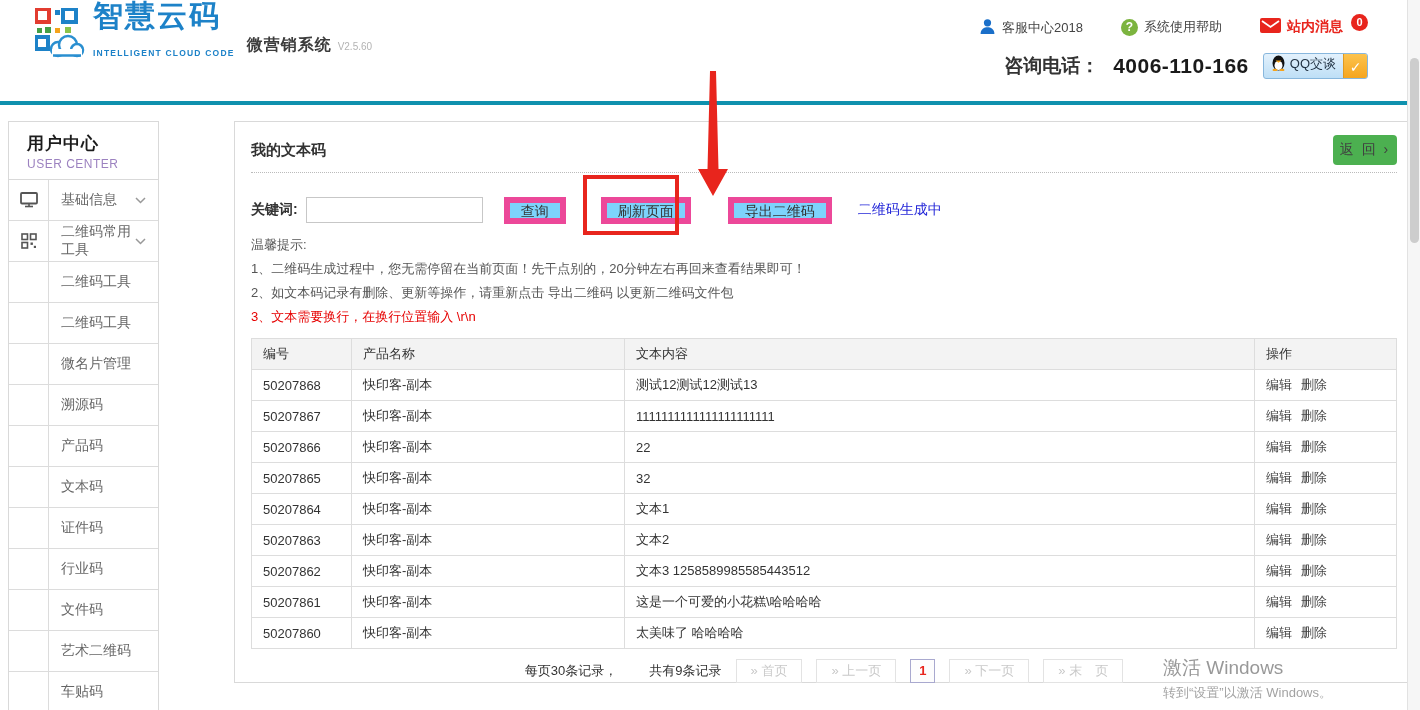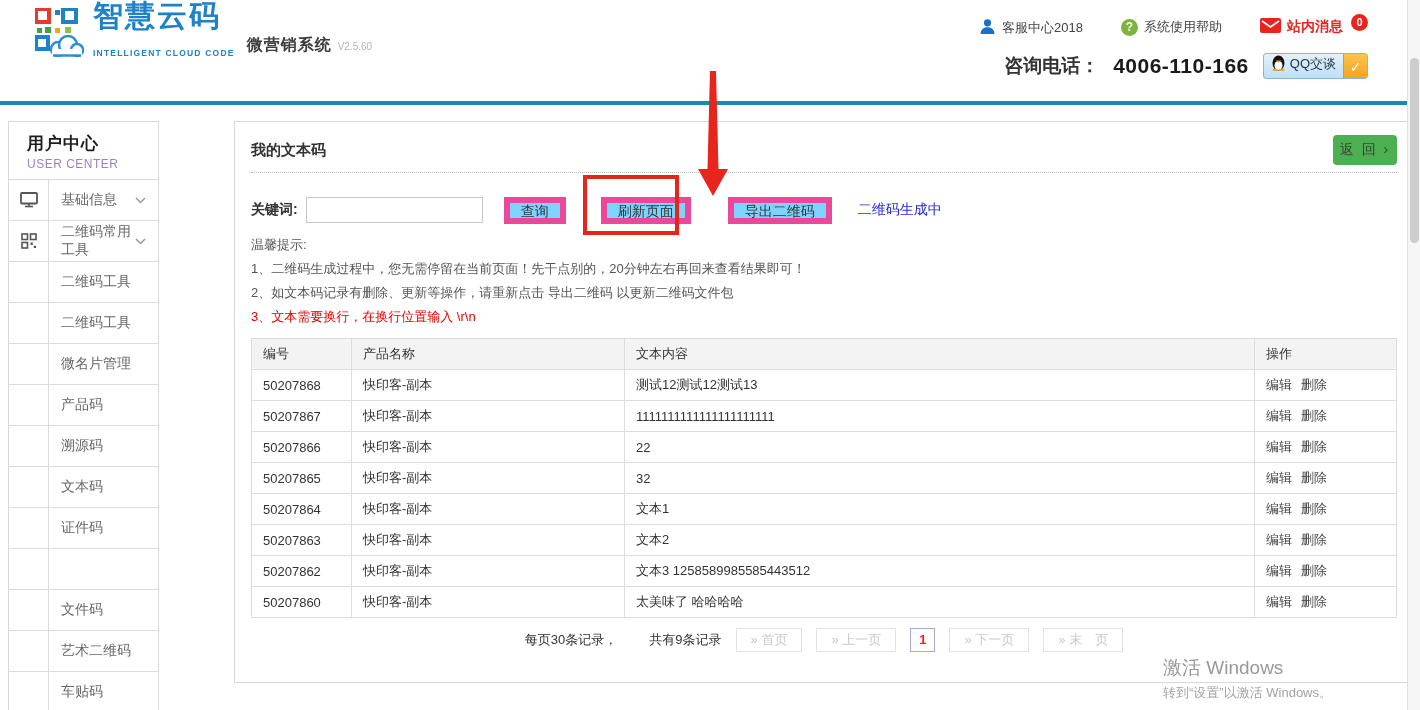--- a/index.html
+++ b/index.html
@@ -224,36 +224,37 @@
       <div class="side-row">
         <div class="side-icon-col"></div>
         <div class="side-label">二维码工具</div>
       </div>
       <div class="side-row">
         <div class="side-icon-col"></div>
         <div class="side-label">微名片管理</div>
       </div>
       <div class="side-row">
         <div class="side-icon-col"></div>
+        <div class="side-label">溯源码</div>
+      </div>
+      <div class="side-row">
+        <div class="side-icon-col"></div>
         <div class="side-label">产品码</div>
       </div>
       <div class="side-row">
         <div class="side-icon-col"></div>
-        <div class="side-label">溯源码</div>
-      </div>
-      <div class="side-row">
-        <div class="side-icon-col"></div>
         <div class="side-label">文本码</div>
       </div>
       <div class="side-row">
         <div class="side-icon-col"></div>
         <div class="side-label">证件码</div>
       </div>
       <div class="side-row">
         <div class="side-icon-col"></div>
+        <div class="side-label">行业码</div>
       </div>
       <div class="side-row">
         <div class="side-icon-col"></div>
         <div class="side-label">文件码</div>
       </div>
       <div class="side-row">
         <div class="side-icon-col"></div>
         <div class="side-label">艺术二维码</div>
       </div>
       <div class="side-row">
@@ -338,20 +339,26 @@
           <td>文本2</td>
           <td><span class="op-link">编辑</span><span class="op-link">删除</span></td>
         </tr>
         <tr>
           <td>50207862</td>
           <td>快印客-副本</td>
           <td>文本3 1258589985585443512</td>
           <td><span class="op-link">编辑</span><span class="op-link">删除</span></td>
         </tr>
         <tr>
+          <td>50207861</td>
+          <td>快印客-副本</td>
+          <td>这是一个可爱的小花糕\哈哈哈哈</td>
+          <td><span class="op-link">编辑</span><span class="op-link">删除</span></td>
+        </tr>
+        <tr>
           <td>50207860</td>
           <td>快印客-副本</td>
           <td>太美味了 哈哈哈哈</td>
           <td><span class="op-link">编辑</span><span class="op-link">删除</span></td>
         </tr>
       </tbody>
   </table>
 
   <div class="pager-row">
     <span class="pager-info per">每页30条记录，</span>

